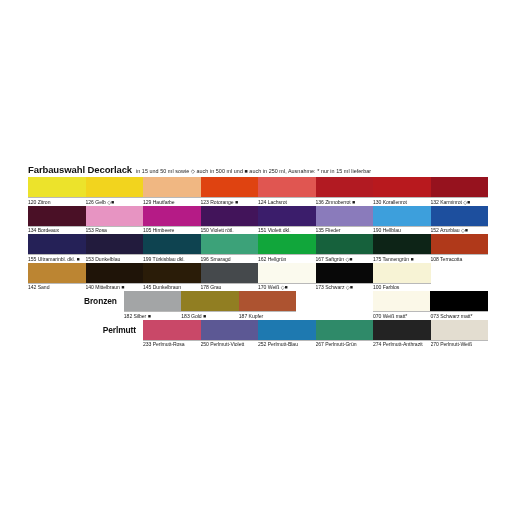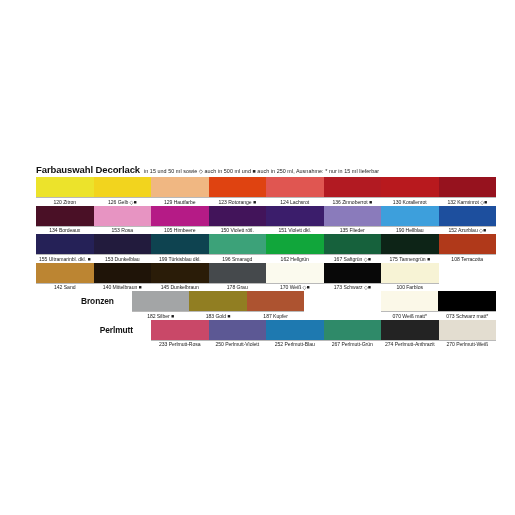--- a/index.html
+++ b/index.html
@@ -15,24 +15,23 @@
   }
   #sheet {
     position: absolute;
     left: 0; top: 0;
     width: 515px;
     height: 515px;
     background: #ffffff;
   }
   .chart {
     position: absolute;
-    left: 36px;
+    left: 28px;
     top: 164px;
     width: 460px;
-    text-align: center;
   }
   
   .header-line {
     display: flex;
     align-items: baseline;
     gap: 4px;
     height: 13px;
     white-space: nowrap;
     overflow: hidden;
   }
@@ -77,21 +76,21 @@
     display: flex;
     width: 460px;
     align-items: flex-start;
   }
   .section-title {
     width: 57.5px;
     height: 20px;
     display: flex;
     align-items: center;
     justify-content: flex-end;
-    padding-right: 18px;
+    padding-right: 7px;
     box-sizing: border-box;
     font-size: 8.4px;
     font-weight: bold;
     color: #111111;
     letter-spacing: -0.1px;
   }
   .spacer-cell {
     width: 57.5px;
   }
   .swatch-blank {

